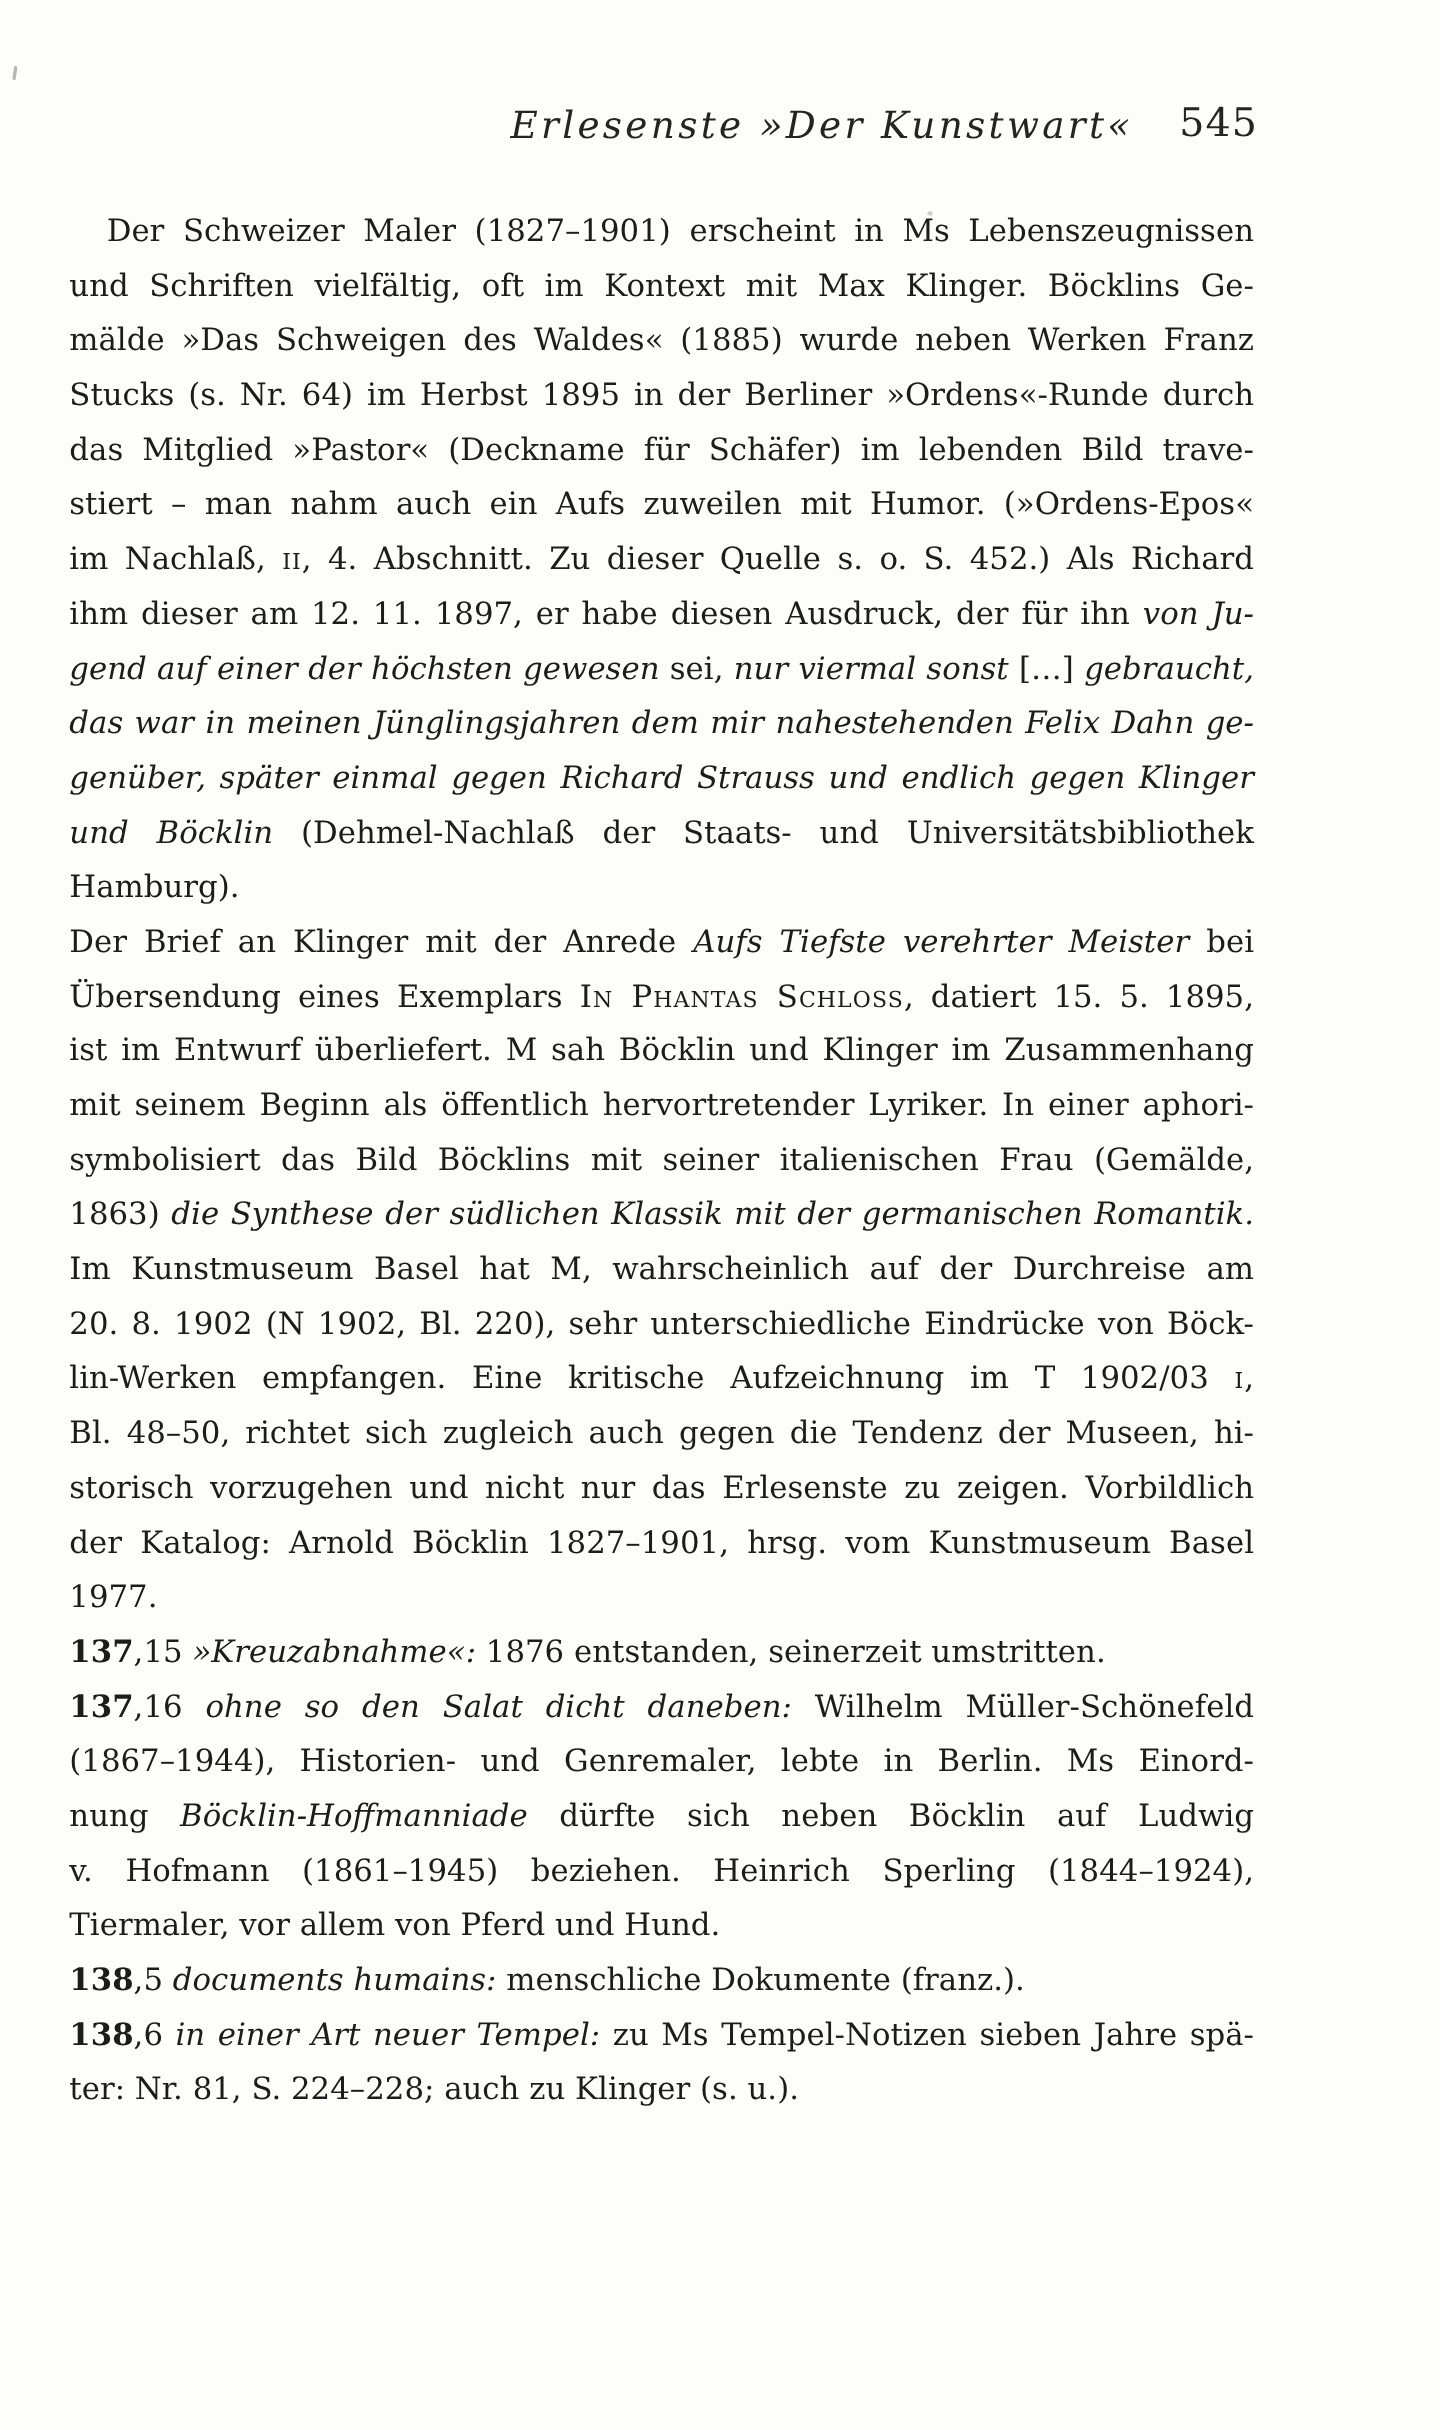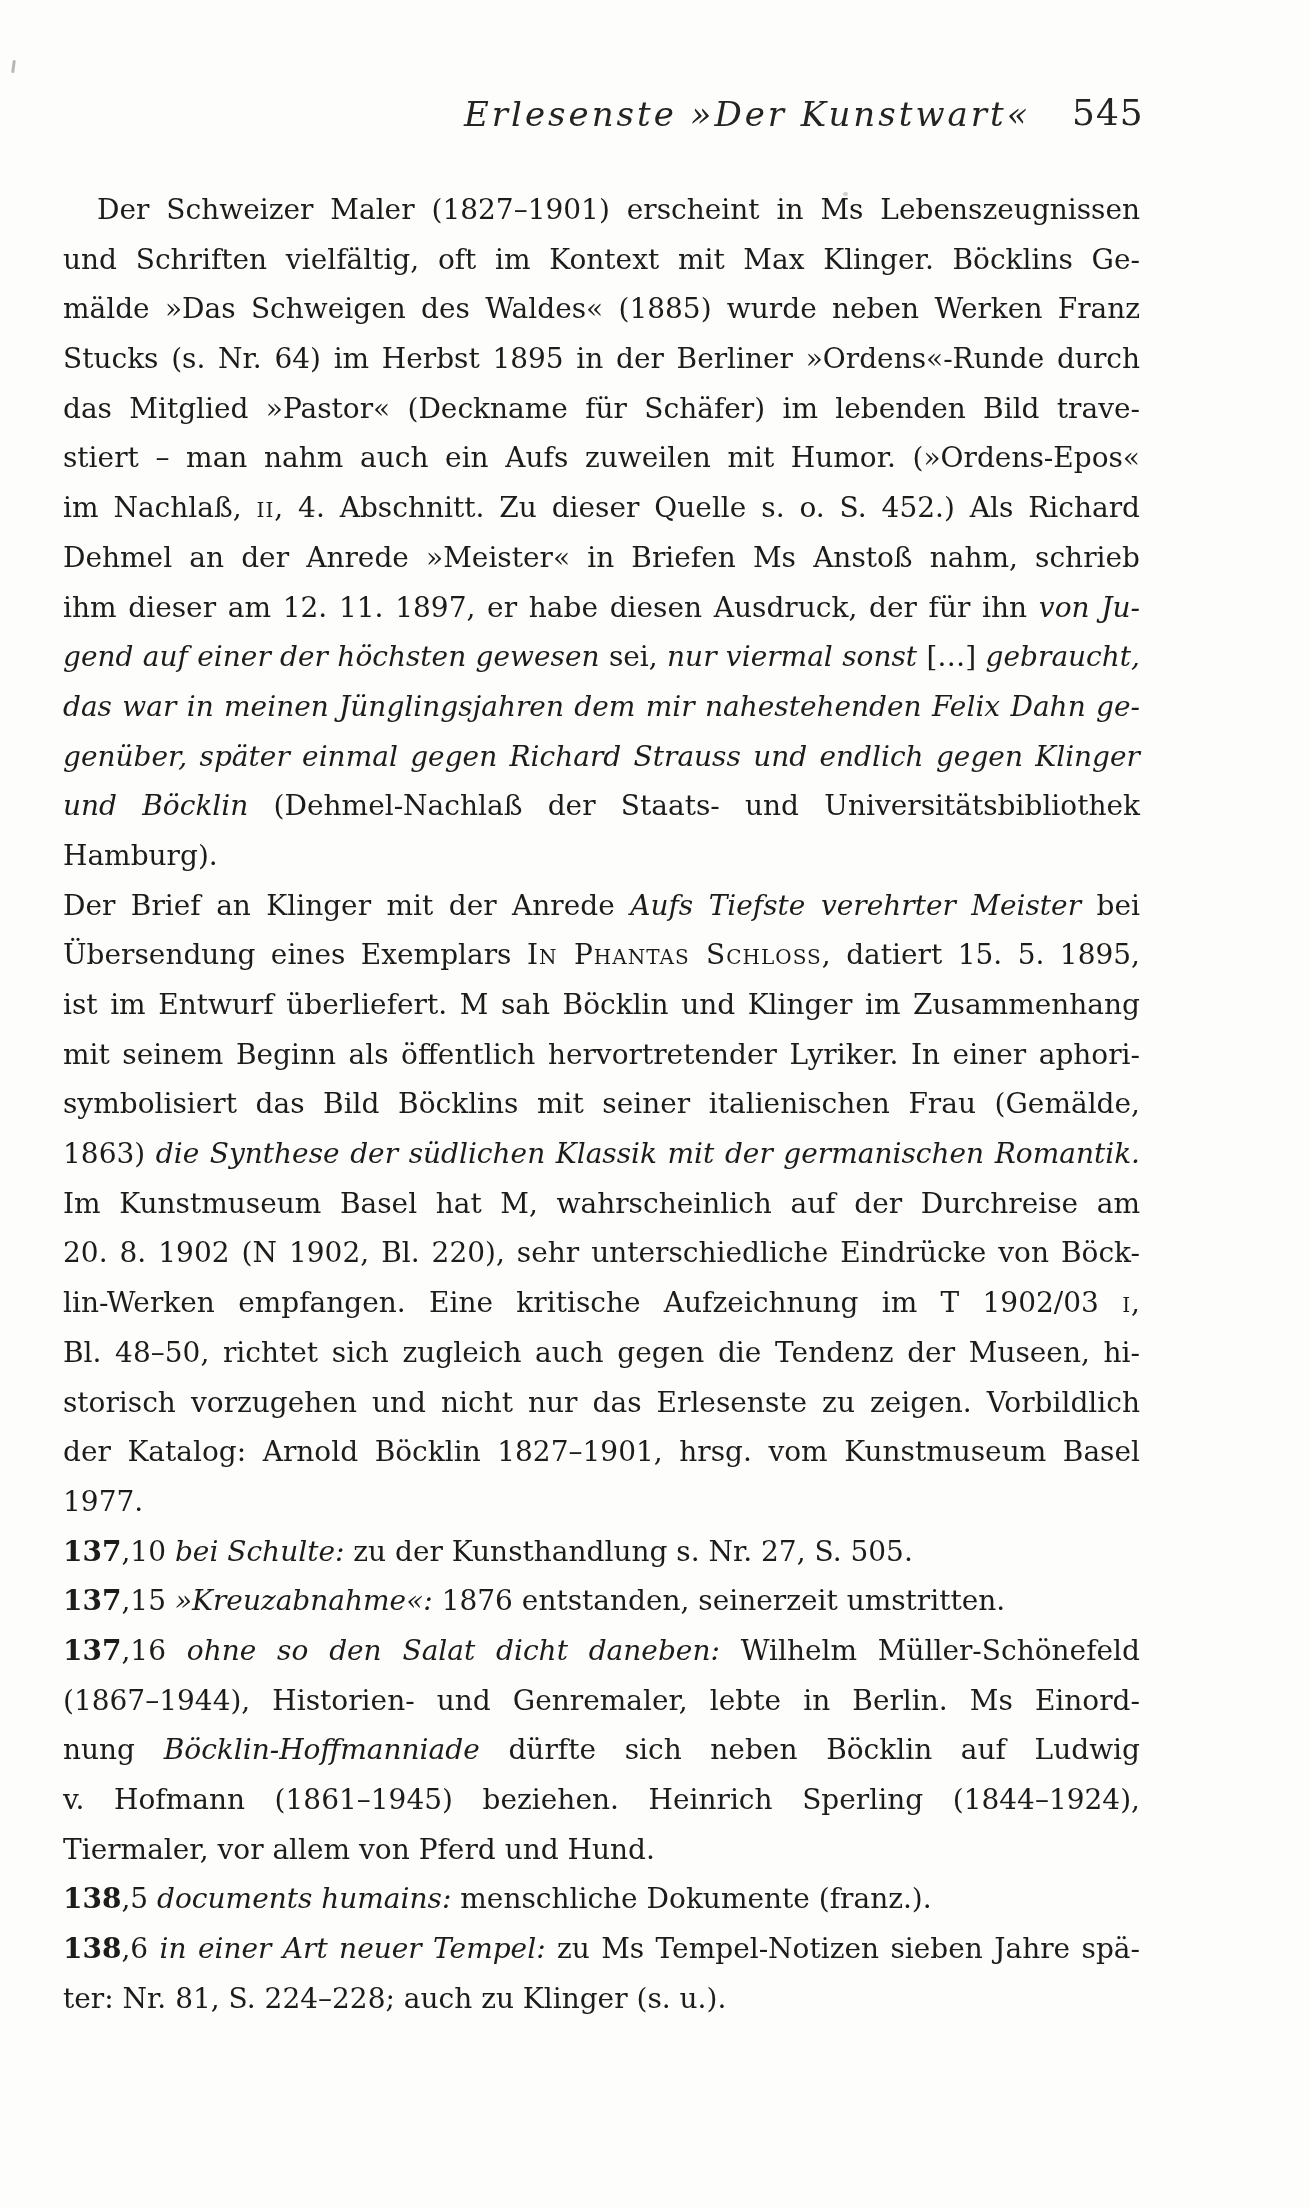--- a/index.html
+++ b/index.html
@@ -53,41 +53,39 @@
   </div>
 
   <div id="text-block">
       <div class="line ind"><span>Der Schweizer Maler (1827–1901) erscheint in Ms Lebenszeugnissen</span></div>
       <div class="line"><span>und Schriften vielfältig, oft im Kontext mit Max Klinger. Böcklins Ge-</span></div>
       <div class="line"><span>mälde »Das Schweigen des Waldes« (1885) wurde neben Werken Franz</span></div>
       <div class="line"><span>Stucks (s. Nr. 64) im Herbst 1895 in der Berliner »Ordens«-Runde durch</span></div>
       <div class="line"><span>das Mitglied »Pastor« (Deckname für Schäfer) im lebenden Bild trave-</span></div>
       <div class="line"><span>stiert – man nahm auch ein Aufs zuweilen mit Humor. (»Ordens-Epos«</span></div>
       <div class="line"><span>im Nachlaß, </span><span class="seg-sc">ii</span><span>, 4. Abschnitt. Zu dieser Quelle s. o. S. 452.) Als Richard</span></div>
-      <div class="line"><span>Dehmel an der Anrede »Meister« in Briefen Ms Anstoß nahm, schrieb</span></div>
       <div class="line"><span>ihm dieser am 12. 11. 1897, er habe diesen Ausdruck, der für ihn </span><span class="seg-i">von Ju-</span></div>
       <div class="line"><span class="seg-i">gend auf einer der höchsten gewesen</span><span> sei, </span><span class="seg-i">nur viermal sonst</span><span> […] </span><span class="seg-i">gebraucht,</span></div>
       <div class="line"><span class="seg-i">das war in meinen Jünglingsjahren dem mir nahestehenden Felix Dahn ge-</span></div>
       <div class="line"><span class="seg-i">genüber, später einmal gegen Richard Strauss und endlich gegen Klinger</span></div>
       <div class="line"><span class="seg-i">und Böcklin</span><span> (Dehmel-Nachlaß der Staats- und Universitätsbibliothek</span></div>
       <div class="line noj"><span>Hamburg).</span></div>
       <div class="line"><span>Der Brief an Klinger mit der Anrede </span><span class="seg-i">Aufs Tiefste verehrter Meister</span><span> bei</span></div>
       <div class="line"><span>Übersendung eines Exemplars </span><span class="seg-sc">In Phantas Schloss</span><span>, datiert 15. 5. 1895,</span></div>
       <div class="line"><span>ist im Entwurf überliefert. M sah Böcklin und Klinger im Zusammenhang</span></div>
       <div class="line"><span>mit seinem Beginn als öffentlich hervortretender Lyriker. In einer aphori-</span></div>
       <div class="line"><span>symbolisiert das Bild Böcklins mit seiner italienischen Frau (Gemälde,</span></div>
       <div class="line"><span>1863) </span><span class="seg-i">die Synthese der südlichen Klassik mit der germanischen Romantik.</span></div>
       <div class="line"><span>Im Kunstmuseum Basel hat M, wahrscheinlich auf der Durchreise am</span></div>
       <div class="line"><span>20. 8. 1902 (N 1902, Bl. 220), sehr unterschiedliche Eindrücke von Böck-</span></div>
       <div class="line"><span>lin-Werken empfangen. Eine kritische Aufzeichnung im T 1902/03 </span><span class="seg-sc">i</span><span>,</span></div>
       <div class="line"><span>Bl. 48–50, richtet sich zugleich auch gegen die Tendenz der Museen, hi-</span></div>
       <div class="line"><span>storisch vorzugehen und nicht nur das Erlesenste zu zeigen. Vorbildlich</span></div>
       <div class="line"><span>der Katalog: Arnold Böcklin 1827–1901, hrsg. vom Kunstmuseum Basel</span></div>
       <div class="line noj"><span>1977.</span></div>
-      <div class="line noj"><span class="seg-b">137</span><span>,10 </span><span class="seg-i">bei Schulte:</span><span> zu der Kunsthandlung s. Nr. 27, S. 505.</span></div>
       <div class="line noj"><span class="seg-b">137</span><span>,15 </span><span class="seg-i">»Kreuzabnahme«:</span><span> 1876 entstanden, seinerzeit umstritten.</span></div>
       <div class="line"><span class="seg-b">137</span><span>,16 </span><span class="seg-i">ohne so den Salat dicht daneben:</span><span> Wilhelm Müller-Schönefeld</span></div>
       <div class="line"><span>(1867–1944), Historien- und Genremaler, lebte in Berlin. Ms Einord-</span></div>
       <div class="line"><span>nung </span><span class="seg-i">Böcklin-Hoffmanniade</span><span> dürfte sich neben Böcklin auf Ludwig</span></div>
       <div class="line"><span>v. Hofmann (1861–1945) beziehen. Heinrich Sperling (1844–1924),</span></div>
       <div class="line noj"><span>Tiermaler, vor allem von Pferd und Hund.</span></div>
       <div class="line noj"><span class="seg-b">138</span><span>,5 </span><span class="seg-i">documents humains:</span><span> menschliche Dokumente (franz.).</span></div>
       <div class="line"><span class="seg-b">138</span><span>,6 </span><span class="seg-i">in einer Art neuer Tempel:</span><span> zu Ms Tempel-Notizen sieben Jahre spä-</span></div>
       <div class="line noj"><span>ter: Nr. 81, S. 224–228; auch zu Klinger (s. u.).</span></div>
     </div>

